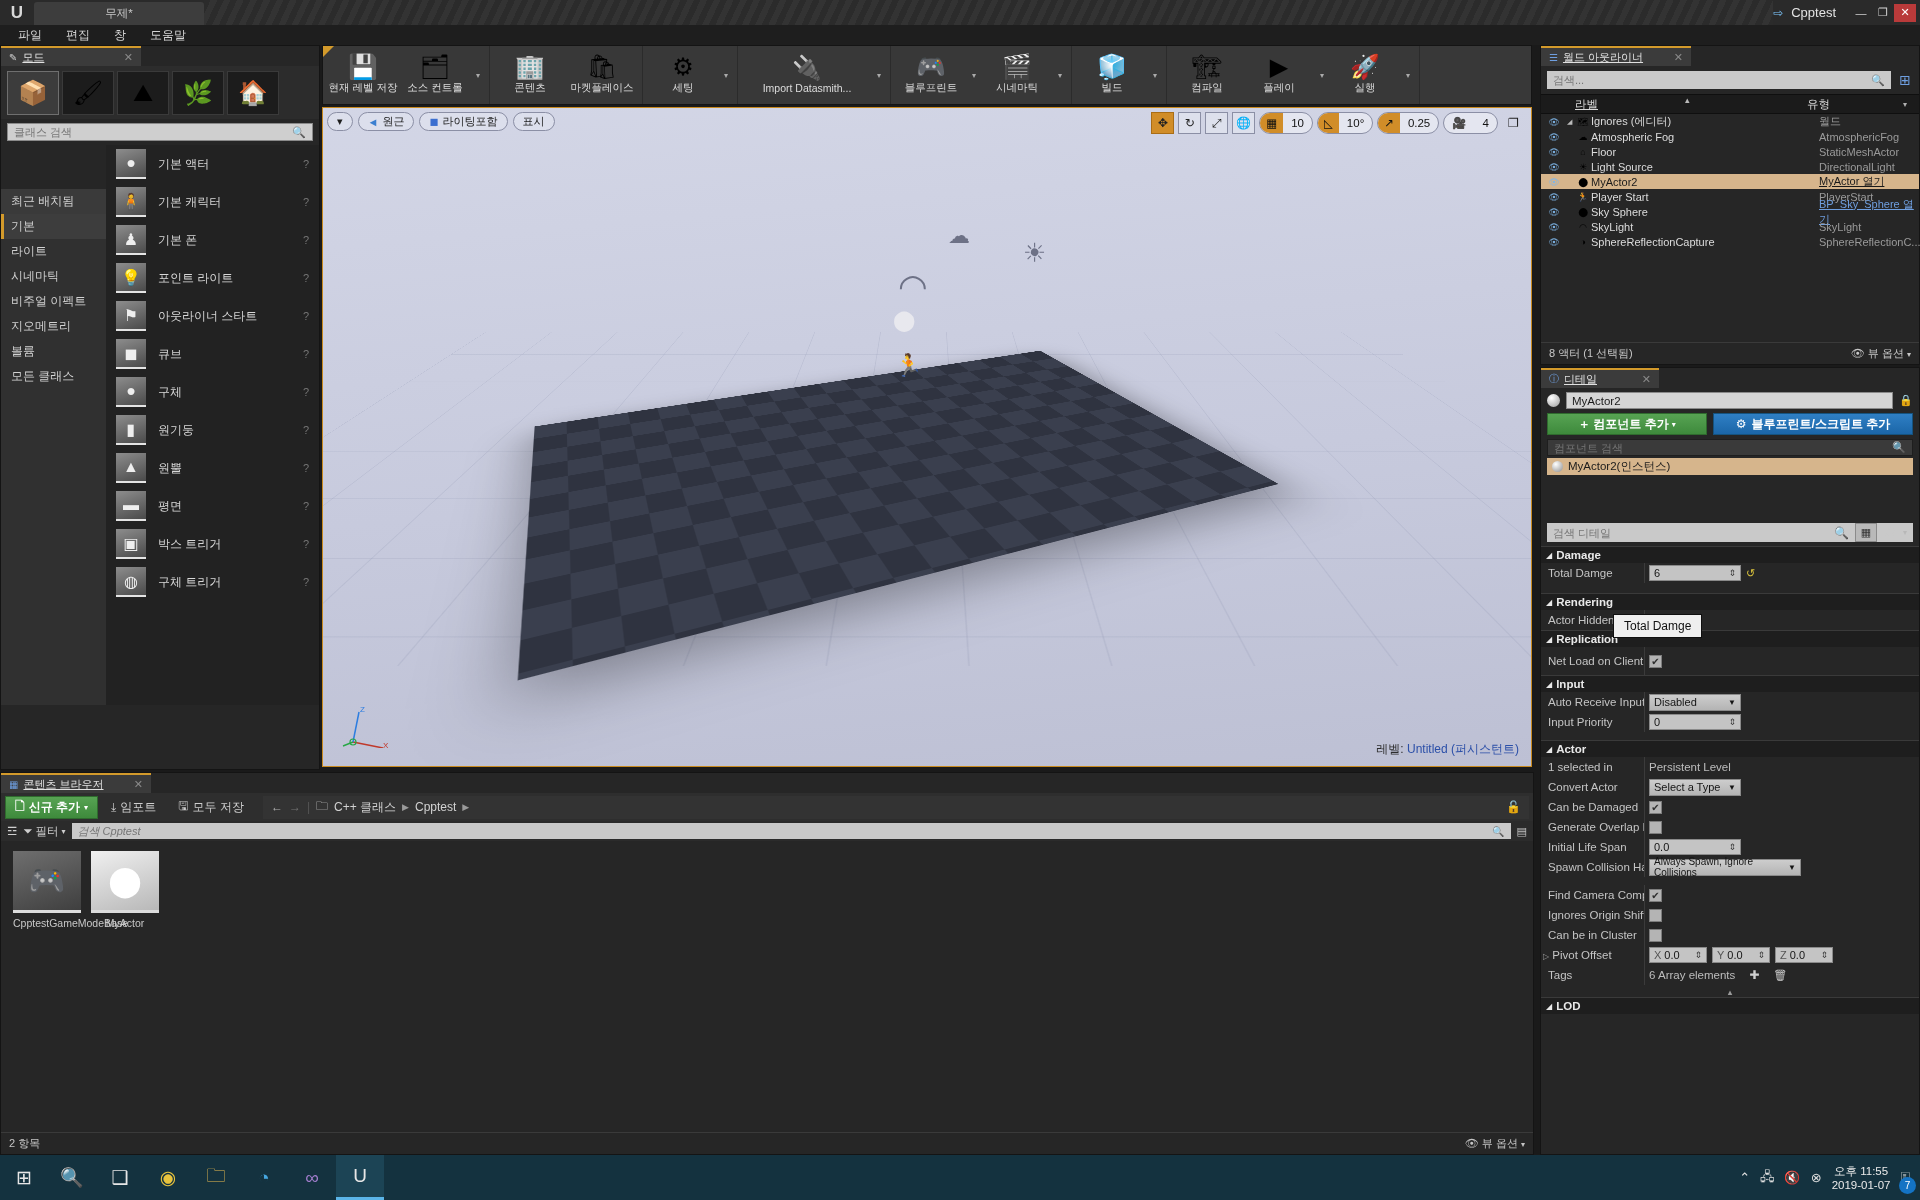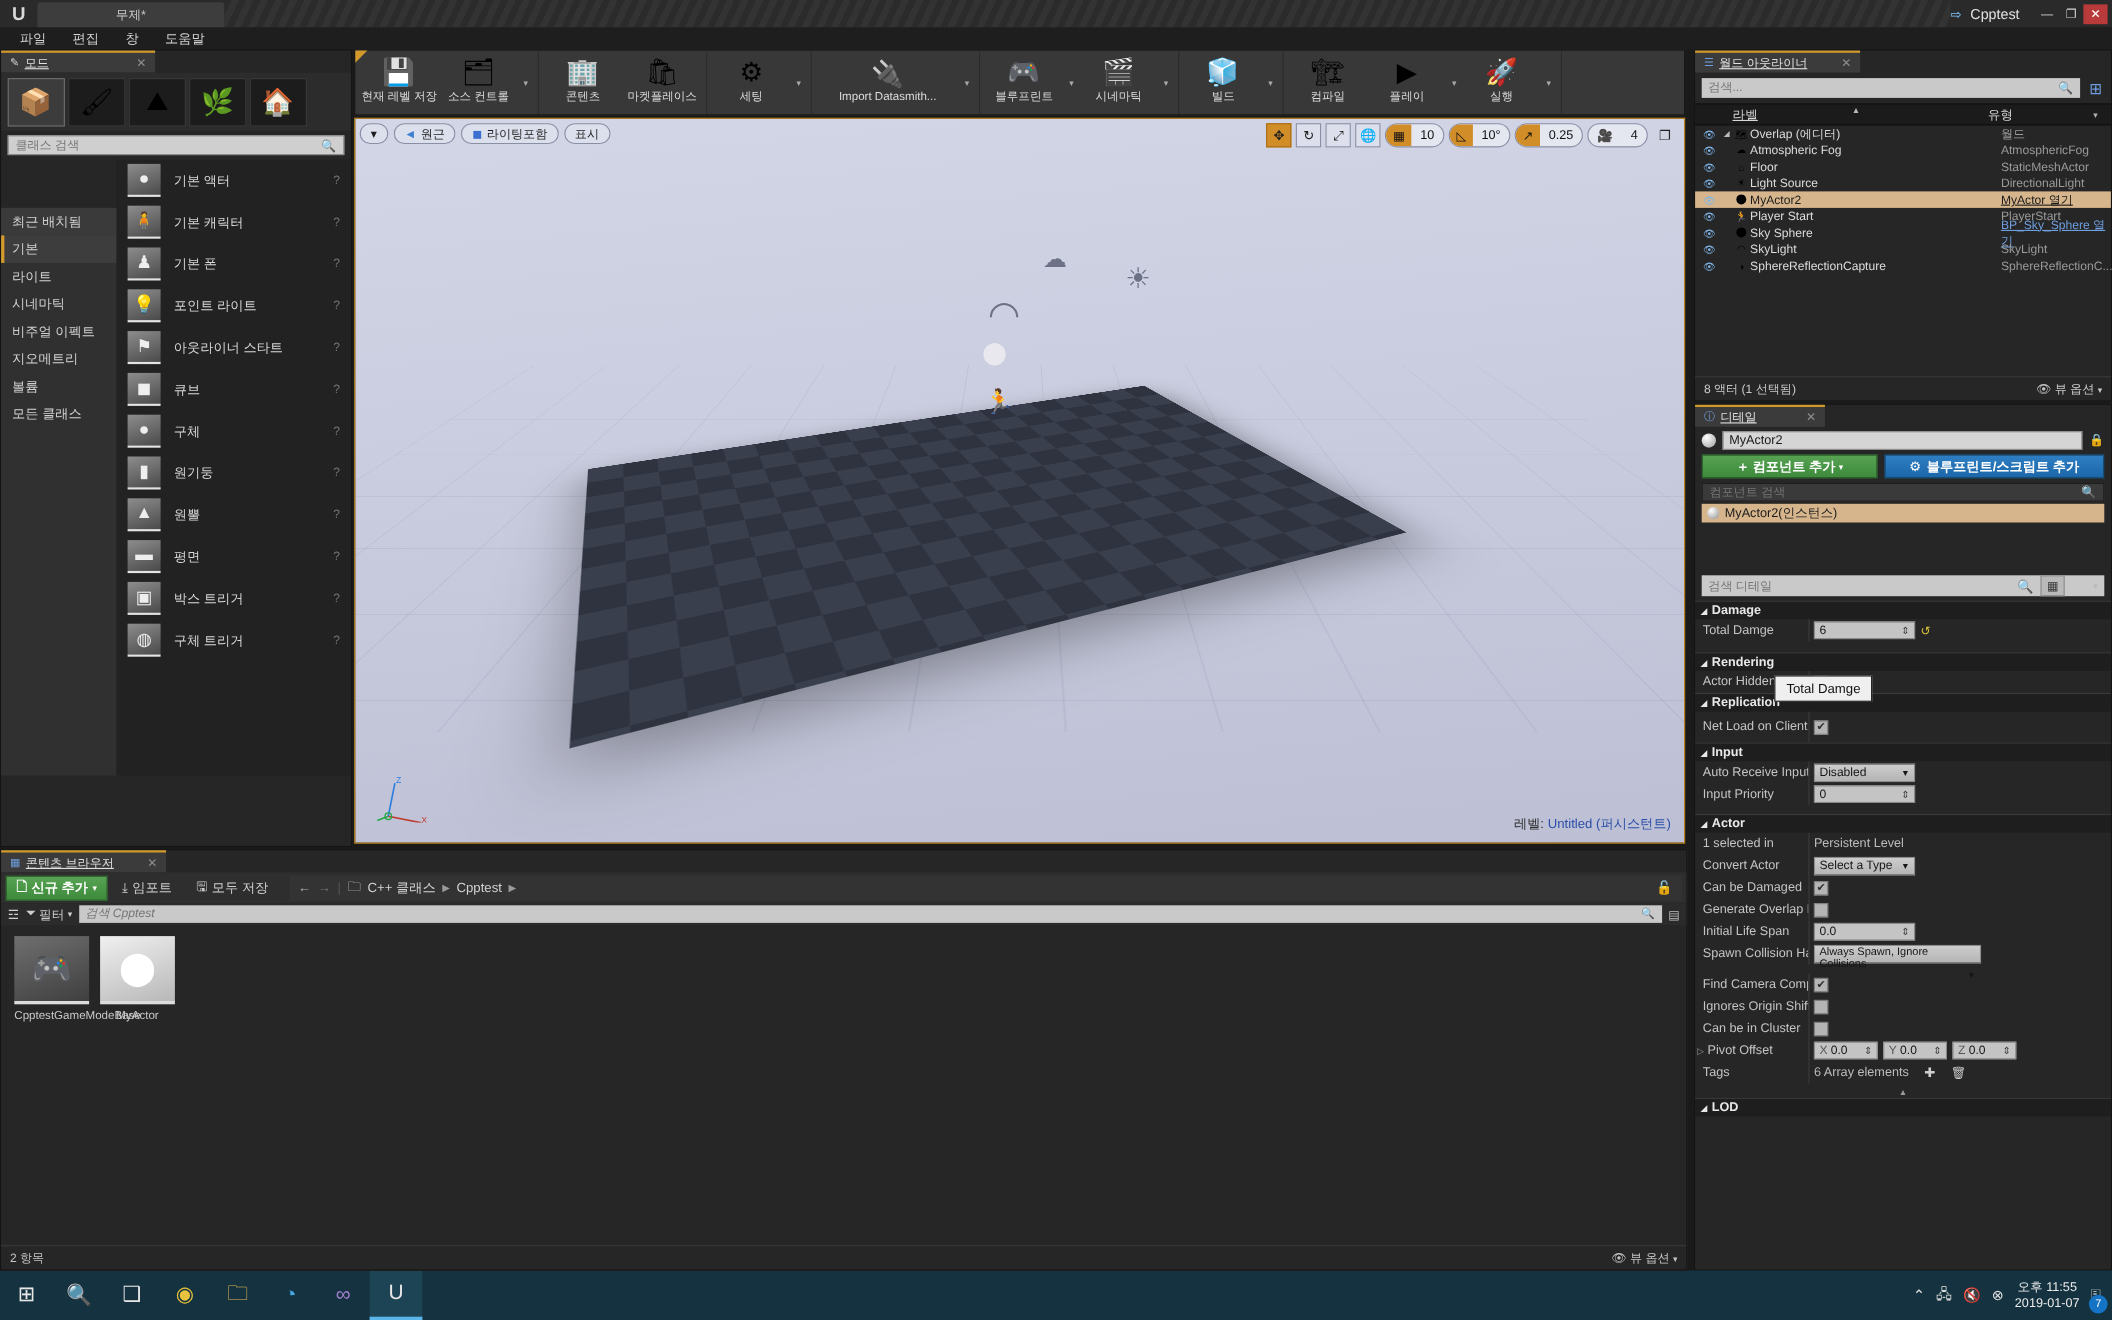--- a/index.html
+++ b/index.html
@@ -173,21 +173,21 @@
     white-space:nowrap; }
   .prop .v { flex:1; display:flex; align-items:center; gap:5px;
     border-left:1px solid #3b3b3b; padding-left:4px; height:100%; }
   .inp { width:92px; height:16px; background:#c4c4c4; border:1px solid #8a8a8a;
     display:flex; align-items:center; padding:0 4px; font-size:11px; color:#151515; }
   .inp .sp { margin-left:auto; font-size:9px; color:#3c3c3c; }
   .inp.w3 { width:58px; }
   .sel-box { width:92px; height:17px; background:linear-gradient(#cdcdcd,#b4b4b4);
     border:1px solid #8a8a8a; display:flex; align-items:center; padding:0 4px;
     font-size:11px; color:#151515; }
-  .sel-box.wide { width:152px;flex-direction:column; }
+  .sel-box.wide { width:152px; }
   .sel-box .ca { margin-left:auto; font-size:8px; }
   .chk { width:13px; height:13px; background:#b4b4b4; border:1px solid #7d7d7d;
     display:flex; align-items:center; justify-content:center; font-size:10px; color:#2f2f2f; }
   .reset { color:#d8c13c; font-size:11px; }
   .plain { color:#bdbdbd; font-size:11.5px; }
   .tooltip { position:absolute; background:#efefef; border:1px solid #0f0f0f;
     color:#111; font-size:12px; padding:4px 10px; z-index:40; }
 
   
   .cbrowser { position:absolute; left:0px; top:772px; width:1534px; height:383px;
@@ -543,21 +543,21 @@
       <span>유형</span>
     </div>
     <span style="width:16px;font-size:8px;color:#b0b0b0">▾</span>
   </div>
 
   <div>
     <div class="ol-row">
       <span class="eye">👁</span>
       <span style="width:8px;font-size:7px;color:#bbb">◢</span>
       <span class="ic">🗺</span>
-      <span class="nm">Overlap (에디터)</span>
+      <span class="nm">Ignores (에디터)</span>
       <span class="ty">월드</span>
     </div>
     <div class="ol-row">
       <span class="eye">👁</span>
       <span style="width:8px"></span>
       <span class="ic">☁</span>
       <span class="nm">Atmospheric Fog</span>
       <span class="ty">AtmosphericFog</span>
     </div>
     <div class="ol-row">

